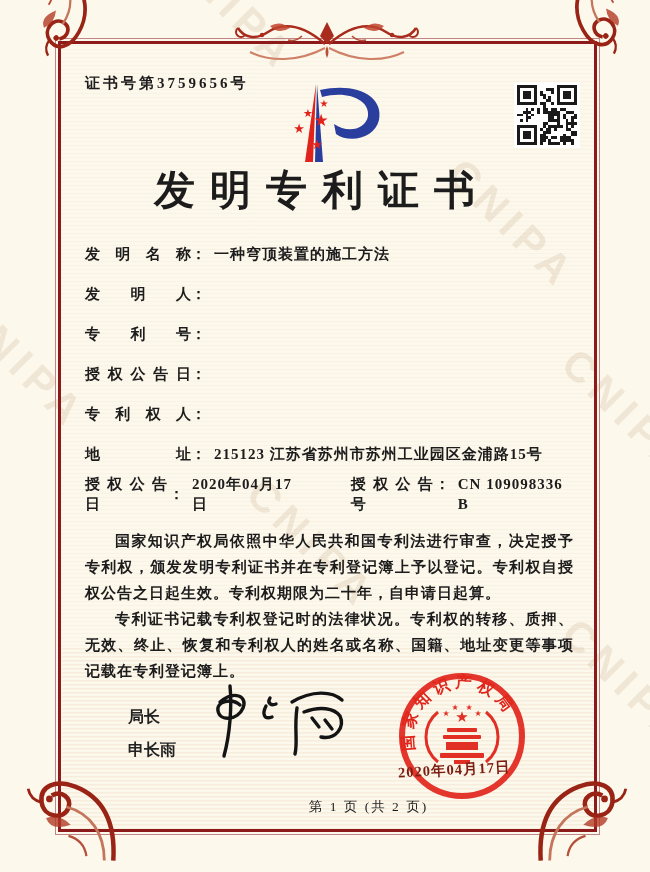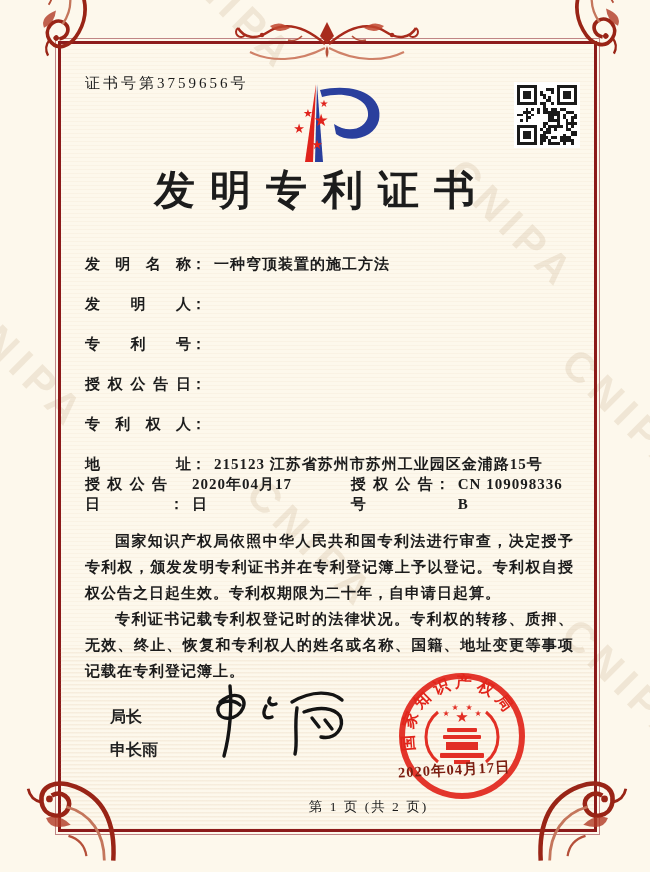--- a/index.html
+++ b/index.html
@@ -19,42 +19,42 @@
   .frame{position:absolute;left:55px;top:38px;width:543px;height:795px;
     border:1px solid #c08585;}
   .frame-inner{position:absolute;inset:2px;border:3px solid #8c1a1a;}
   
   .wm{position:absolute;font-family:"Liberation Sans","DejaVu Sans",sans-serif;
     font-weight:bold;font-size:42px;letter-spacing:7px;
     color:rgba(178,144,98,0.17);transform:rotate(45deg);white-space:nowrap;
     pointer-events:none;}
   
   .cert-no{position:absolute;left:85px;top:74px;font-size:15px;
-    letter-spacing:3px;font-weight:400;}
+    letter-spacing:3px;font-weight:700;}
   .logo{position:absolute;left:276px;top:80px;width:120px;height:88px;}
   .qr{position:absolute;left:514px;top:82px;width:66px;height:66px;
     background:#ffffff;padding:3px;box-sizing:border-box;}
   .title{position:absolute;left:55px;top:163px;width:519px;text-align:center;
     font-size:41px;font-weight:bold;letter-spacing:15px;text-indent:15px;}
   
   .fields{position:absolute;left:85px;top:234px;width:492px;}
-  .frow{height:40px;display:flex;align-items:flex-end;
+  .frow{height:40px;display:flex;align-items:center;
     font-size:15px;font-weight:bold;line-height:20px;}
   .flabel{display:inline-block;width:106px;text-align:justify;
     text-align-last:justify;-moz-text-align-last:justify;}
   .fcolon{margin-right:8px;}
   .fvalue{letter-spacing:1px;}
   .grant-pair2{margin-left:44px;display:flex;}
   .grant-pair2 .flabel{width:auto;letter-spacing:2px;}
   
   .body-text{position:absolute;left:85px;top:528px;width:489px;
     font-size:15px;font-weight:bold;line-height:26px;text-align:justify;}
   .body-text p{margin:0;text-indent:2em;letter-spacing:1px;}
   
-  .signer{position:absolute;left:110px;top:700px;
+  .signer{position:absolute;left:128px;top:700px;
     font-family:"Liberation Sans","DejaVu Sans",sans-serif;
     font-size:16px;font-weight:bold;color:#222;line-height:33px;}
   .sig-svg{position:absolute;left:190px;top:680px;}
   
   .seal{position:absolute;left:396px;top:670px;width:132px;height:132px;}
   .seal-date{position:absolute;left:398px;top:760px;width:130px;
     font-size:14.5px;font-weight:bold;color:#7b1d10;letter-spacing:1px;
     transform:rotate(-3deg);white-space:nowrap;}
   
   .page-no{position:absolute;left:55px;top:798px;width:543px;

